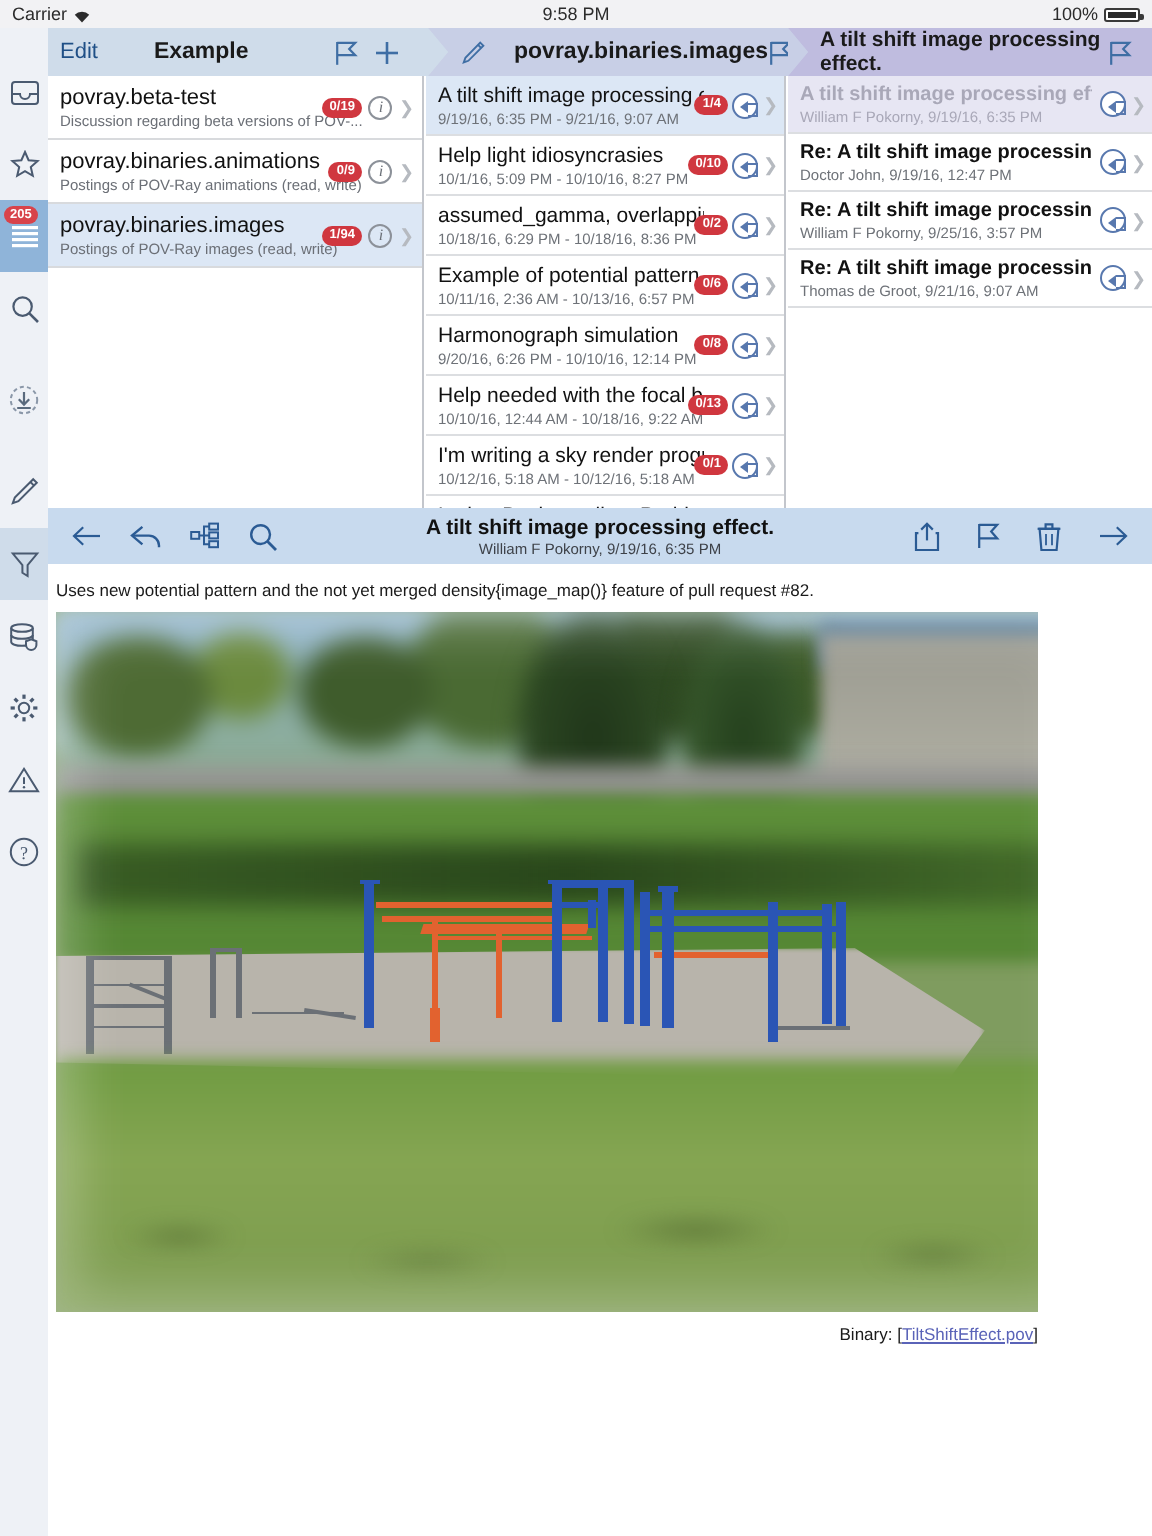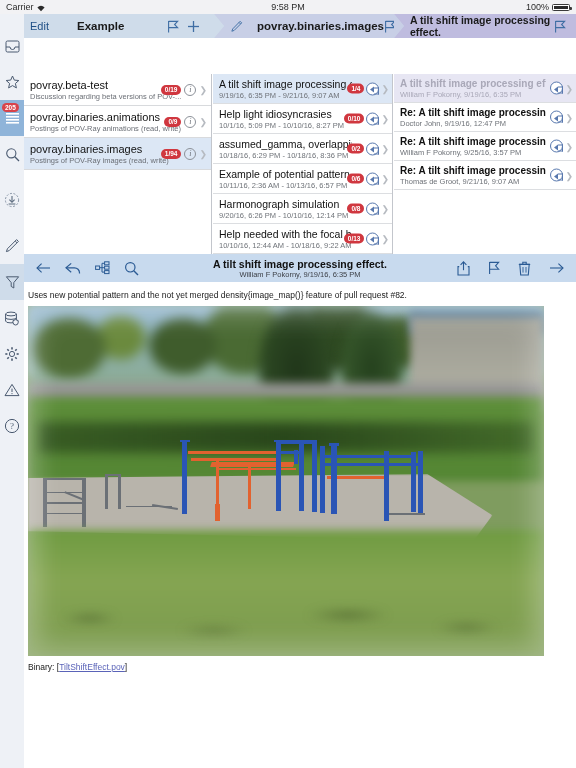--- a/index.html
+++ b/index.html
@@ -84,21 +84,21 @@
   #seg2 .notch-in { border-left-color: #cfdcea; }
   #seg3 { left: 370px; width: 182px; background: #bfbcdf; }
   #seg3 .notch-in { border-left-color: #c8cfe6; }
 
   .nav-btn { font-size: 11px; color: #1f4f86; padding: 0 6px; }
   .nav-title { font-size: 11.5px; font-weight: bold; color: #1a1a1a; }
   .nav-icon { color: #3f6ea4; display: flex; align-items: center; }
 
   
   .cols { position: absolute; left: 24px; top: 38px; width: 552px; height: 216px; }
-  .col { position: absolute; top: 0; height: 216px; background: #fff; overflow: hidden; margin-top: 36px; }
+  .col { position: absolute; top: 0; height: 216px; background: #fff; overflow: hidden; }
   #col1 { left: 0; width: 188px; border-right: 1px solid #c3c6cc; }
   #col2 { left: 189px; width: 180px; border-right: 1px solid #c3c6cc; }
   #col3 { left: 370px; width: 182px; }
 
   .grow {
     position: relative; padding: 5px 6px 4px 6px;
     border-bottom: 1px solid #d8dadd; background: #fff;
   }
   .grow.sel { background: #dce7f5; }
   .grow .t { font-size: 11px; color: #111; white-space: nowrap; overflow: hidden; }
@@ -159,26 +159,26 @@
   }
   .dt-left { display: flex; align-items: center; gap: 14px; padding-left: 12px; }
   .dt-right { display: flex; align-items: center; gap: 18px; padding-right: 12px; margin-left: auto; }
   .dt-ic { color: #2b5b94; display: flex; align-items: center; justify-content: center; }
   .dt-center { position: absolute; left: 0; right: 0; text-align: center; pointer-events: none; }
   .dt-title { font-size: 10.5px; font-weight: bold; color: #111; }
   .dt-sub { font-size: 7.5px; color: #3e4249; }
 
   
   .body {
-    position: absolute; left: 24px; top: 282px; width: 552px; height: 486px;
+    position: absolute; left: 24px; top: 282px; width: 495px; height: 486px;
     background: #fff; overflow: hidden; padding: 8px 0 0 4px;
   }
   .ptext { font-size: 8.5px; color: #1a1a1a; padding: 0 6px 6px 0; }
   .ptext2 { font-size: 8.5px; color: #1a1a1a; padding: 0 6px 8px 0; }
-  .attach { font-size: 8.5px; color: #1a1a1a; padding-top: 6px; }
+  .attach { font-size: 8.5px; color: #1a1a1a; padding-top: 6px; text-align: right; }
   .attach a { color: #5a63b8; text-decoration: underline; }
 
   
   .photo {
     position: relative; width: 516px; height: 350px;
     overflow: hidden; background: #7f9c5f;
   }
   .ph-layer { position: absolute; inset: 0; }
   .sky { position: absolute; left: 0; top: 0; width: 100%; height: 20%;
     background: linear-gradient(#9fc0d8, #bcd2e0); filter: blur(5px); }

